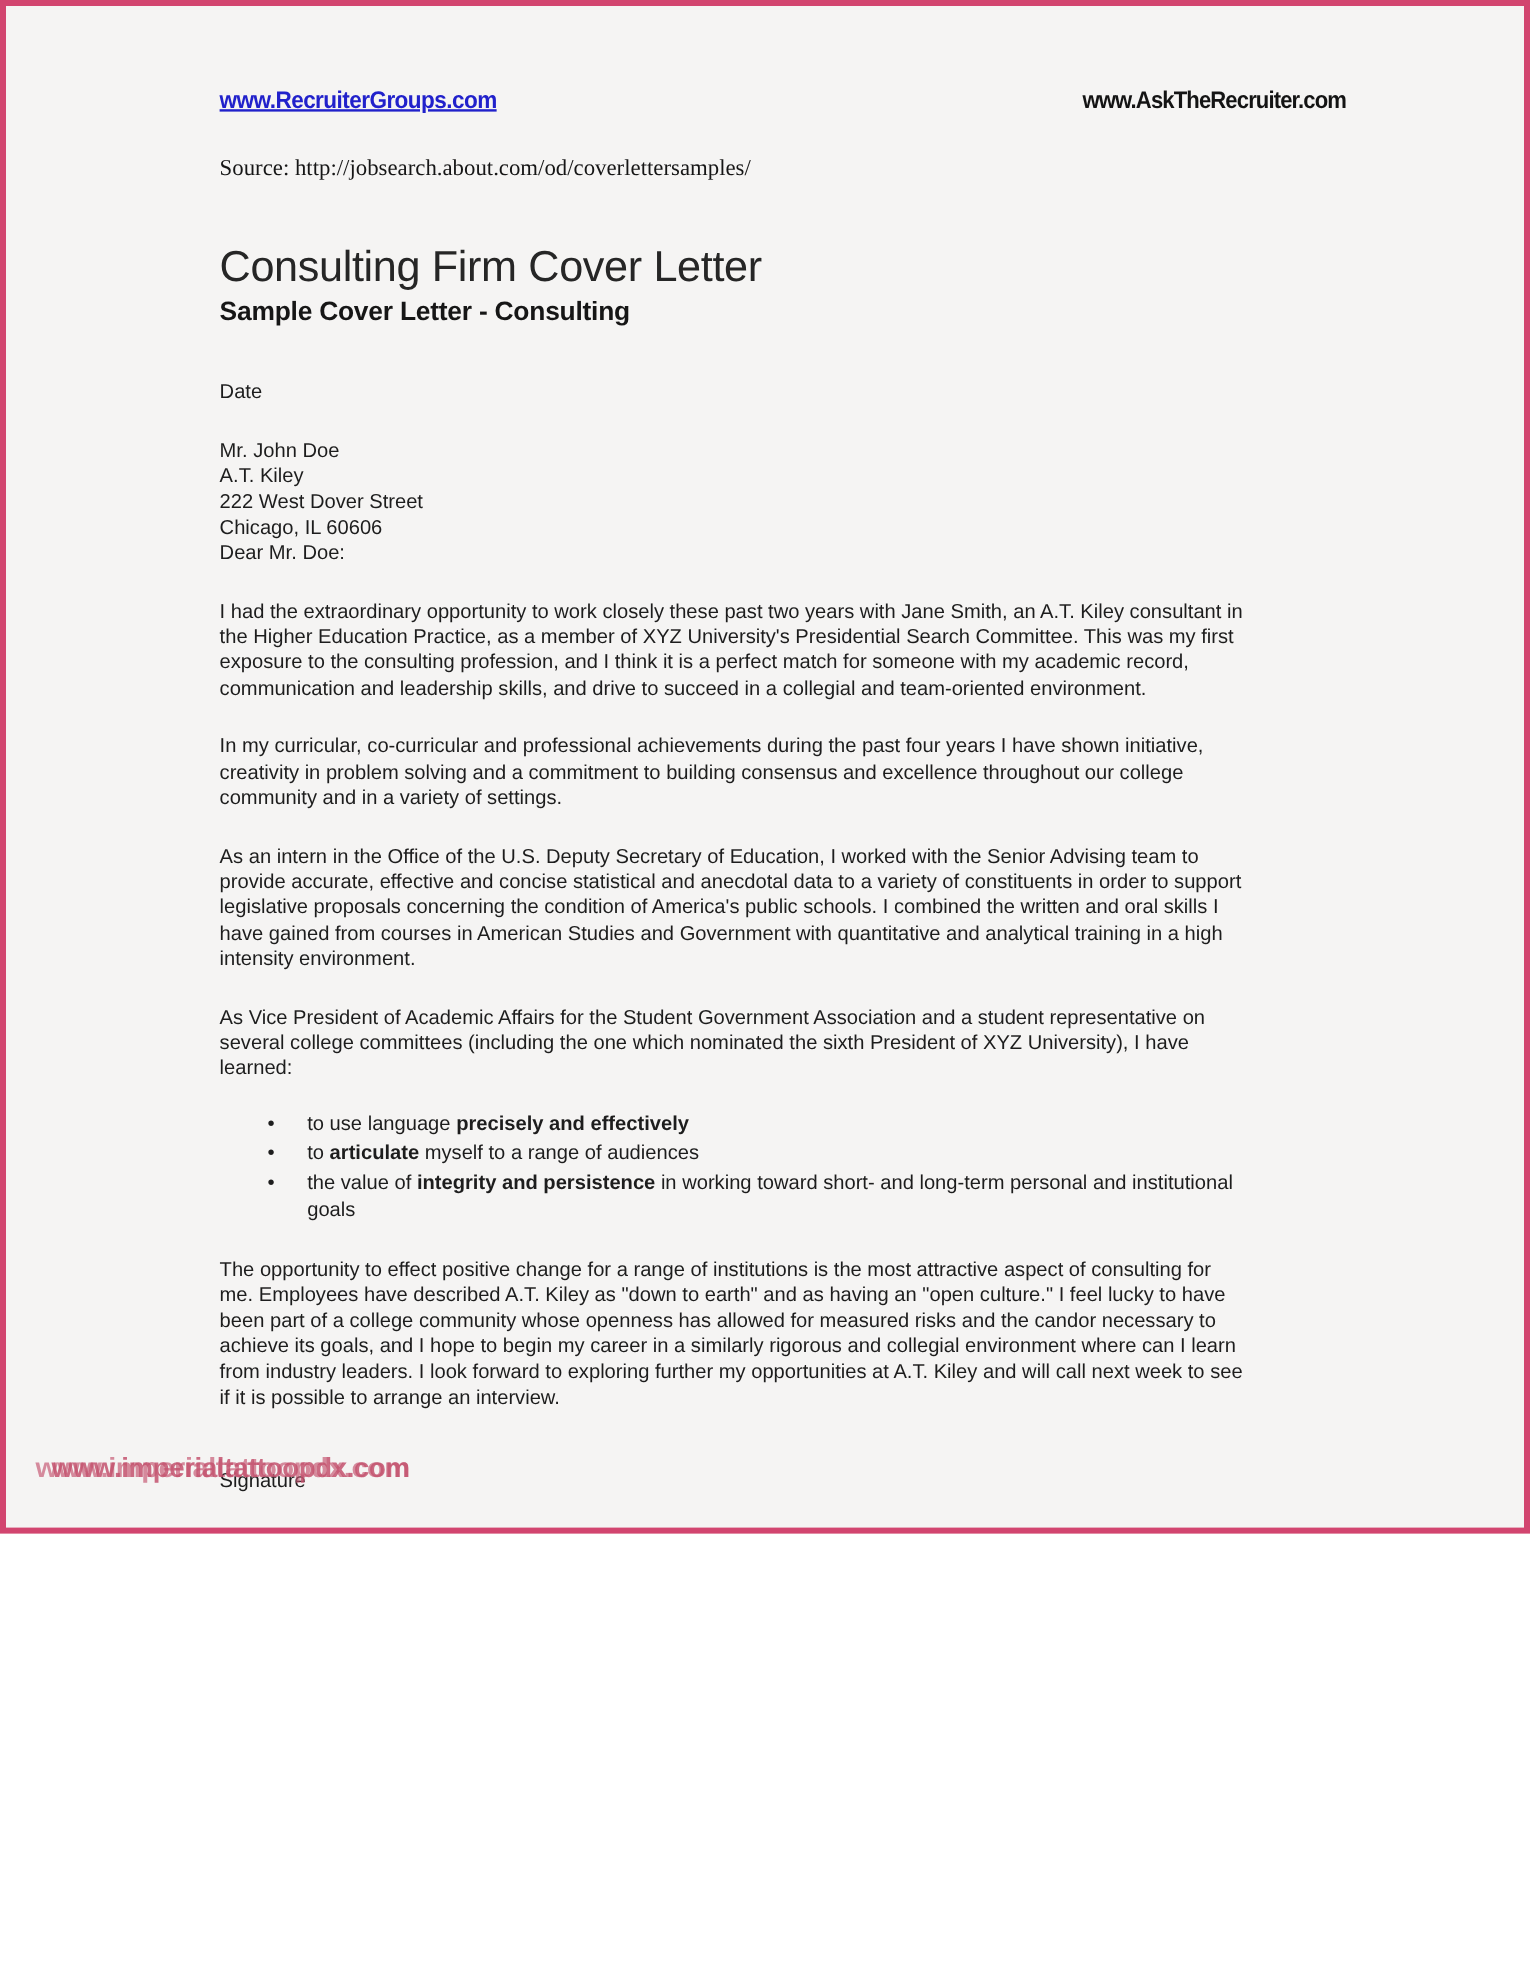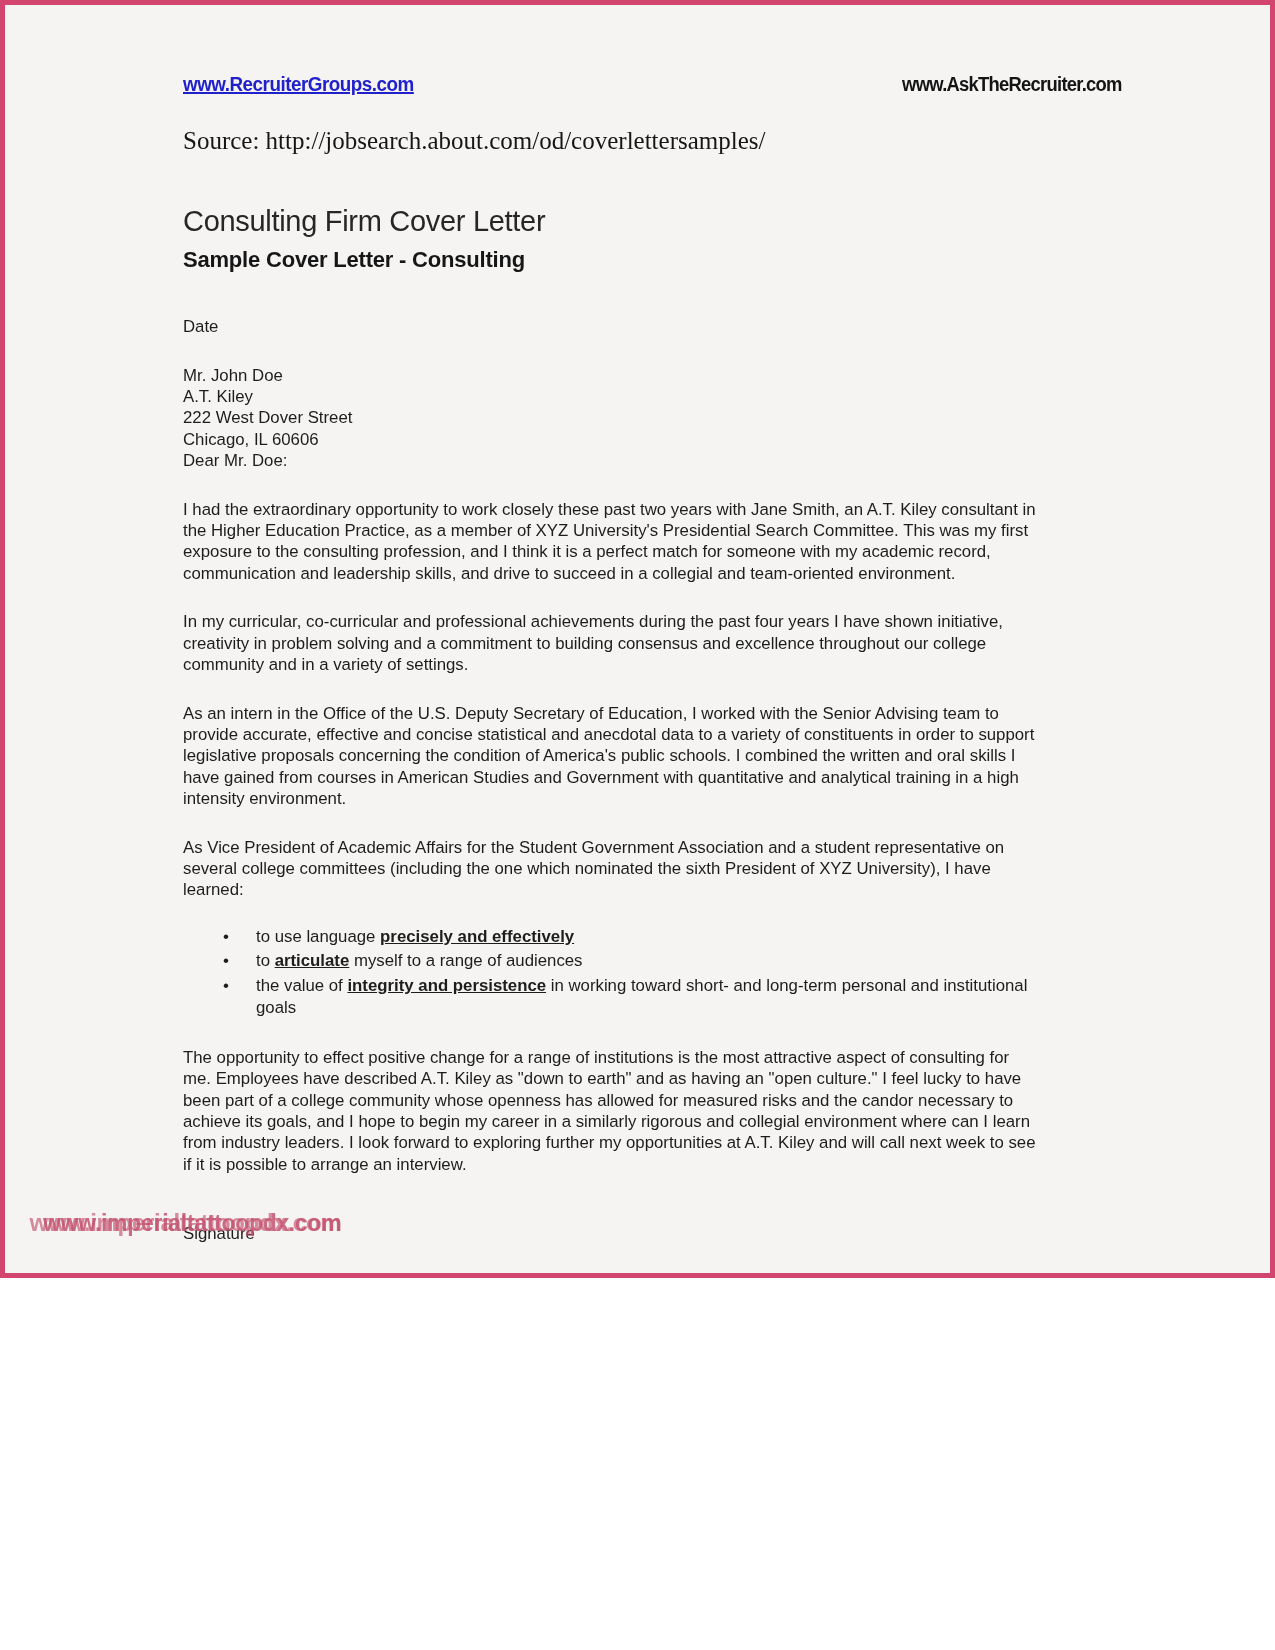--- a/index.html
+++ b/index.html
@@ -30,26 +30,26 @@
   }
 
   .content {
     position:absolute; left:178px; top:0; width:858px;
     color:#1d1d1d; font-size:16.8px; line-height:21.4px;
   }
 
   .source-line {
     margin-top:125px;
     font-family:"Liberation Serif", serif;
-    font-size:25px; color:#161616;
+    font-size:19px; color:#161616;
   }
 
   .doc-title {
     margin-top:60px;
-    font-size:29px; font-weight:400; color:#262626;
+    font-size:36px; font-weight:400; color:#262626;
     letter-spacing:-0.3px;
   }
   .doc-subtitle {
     margin-top:16px;
     font-size:22px; font-weight:700; color:#161616;
     letter-spacing:-0.2px;
   }
 
   .addr-block { margin-top:28px; }
   .addr-block div { min-height:21.4px; }
@@ -61,21 +61,21 @@
 
   .para { margin-top:27px; }
 
   .bullet-list { margin-top:25px; margin-left:40px; list-style:none; }
   .bullet-item { position:relative; padding-left:33px; margin-bottom:2px; line-height:22.5px; }
   .bullet-item::before {
     content:"\2022";
     position:absolute; left:0; top:0;
     font-size:17px;
   }
-  .bold-seg { font-weight:700;text-decoration:underline; }
+  .bold-seg { font-weight:700; }
 
   .signature-line { margin-top:48px; }
 
   .watermark {
     position:absolute; left:38px; bottom:36px;
     height:30px; width:320px;
   }
   .wm {
     position:absolute; left:0; bottom:0; white-space:nowrap;
     font-size:23px; font-weight:700; letter-spacing:-0.3px;

